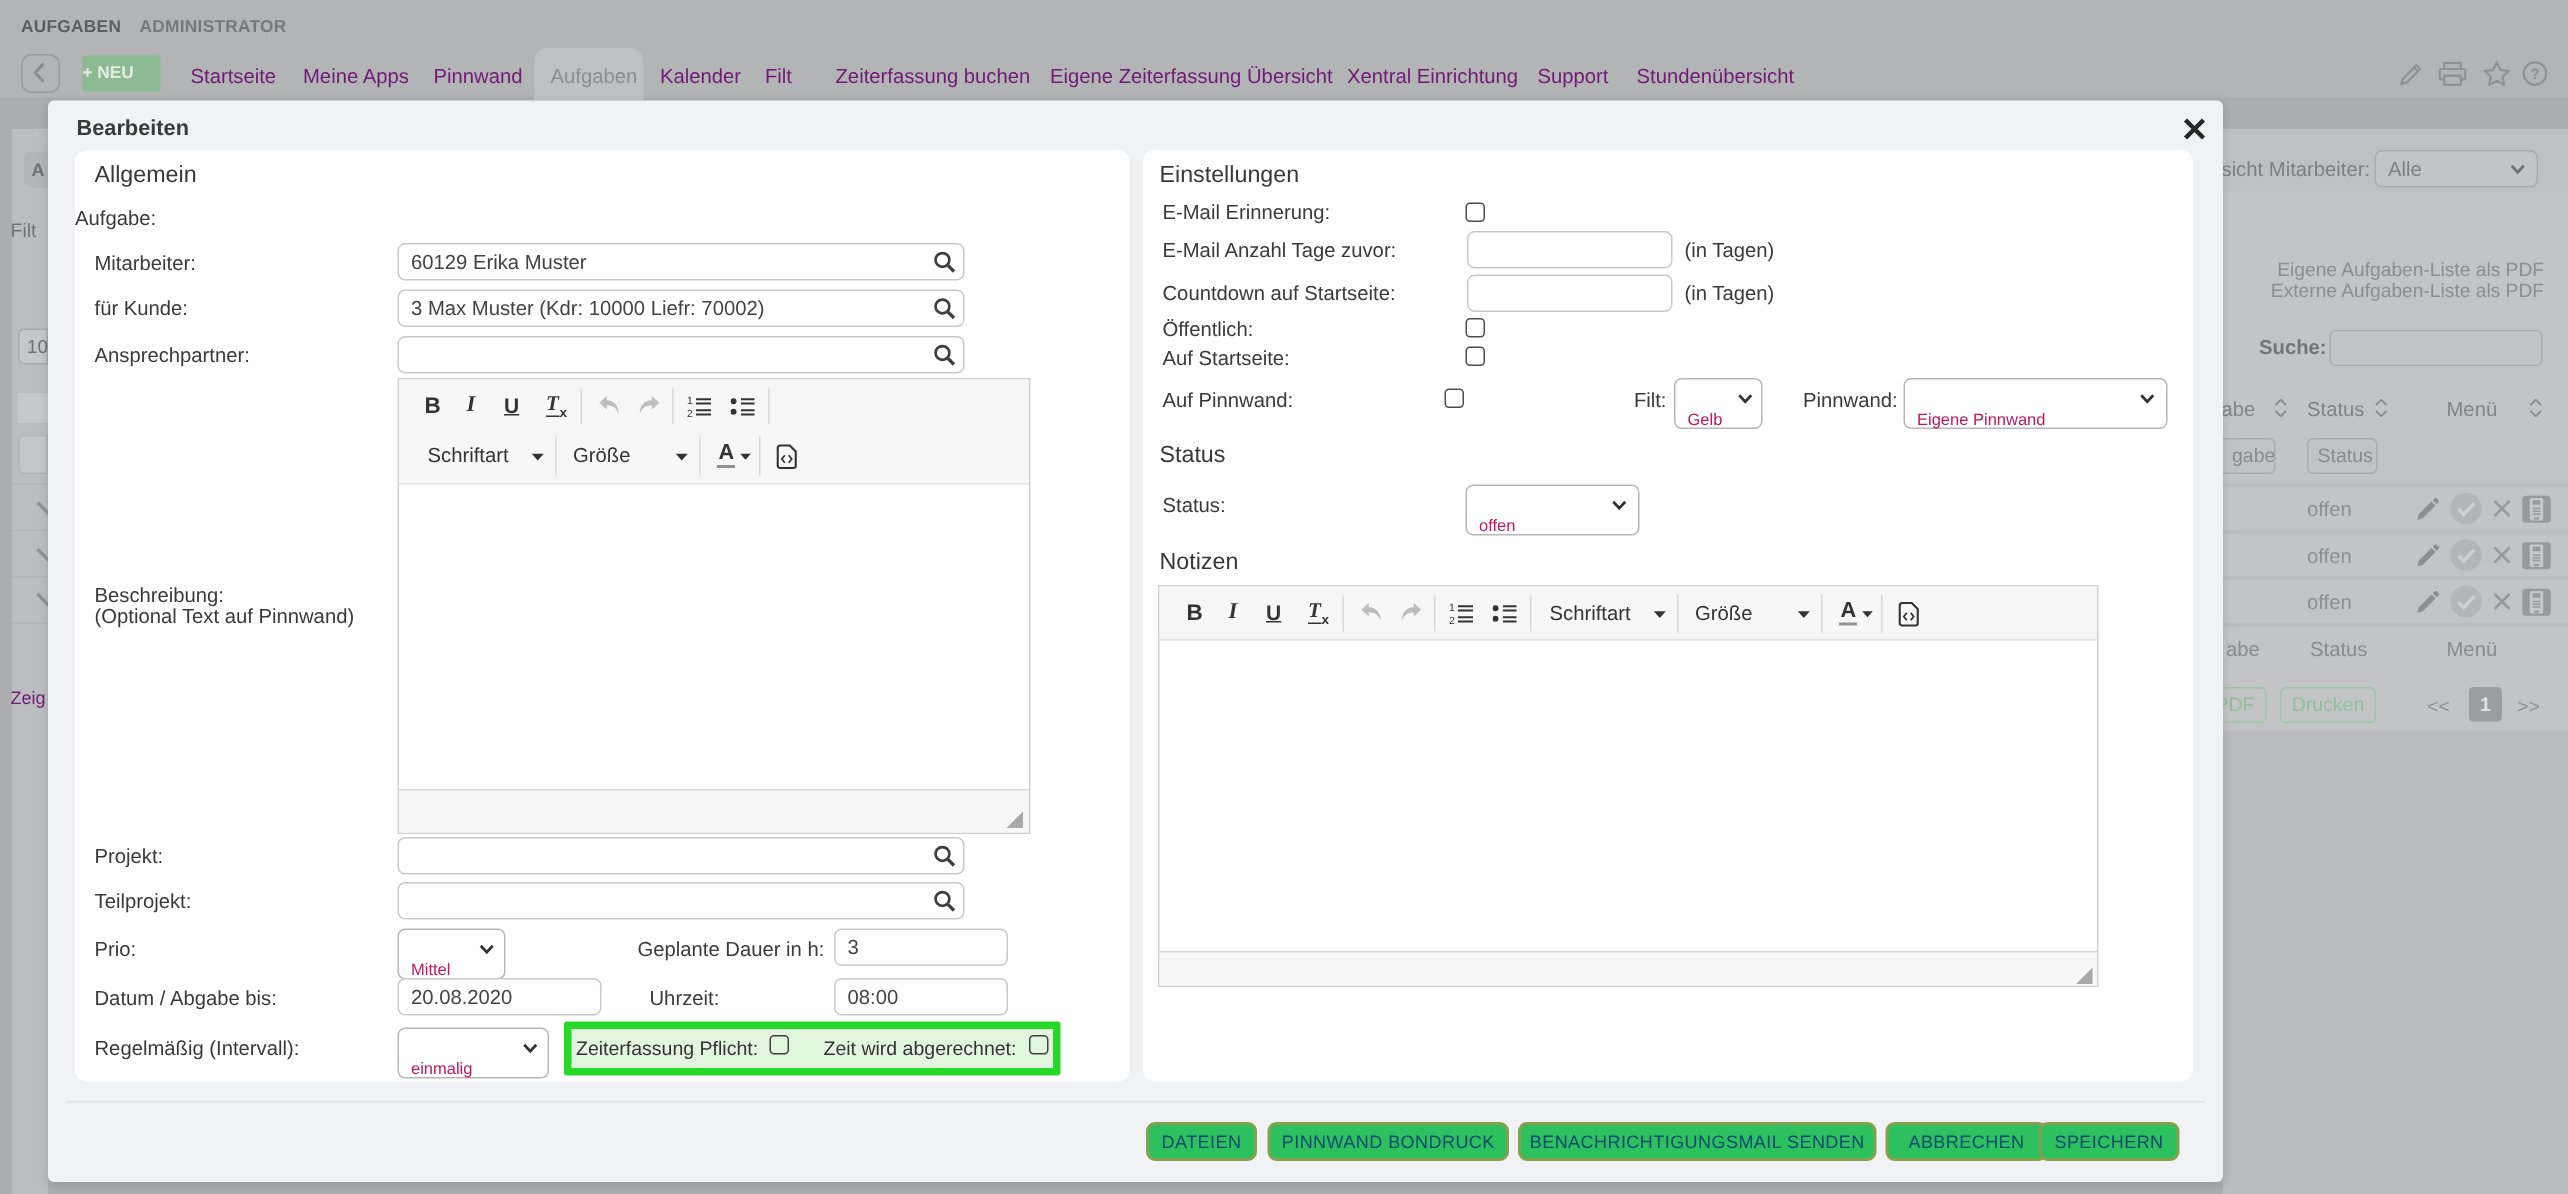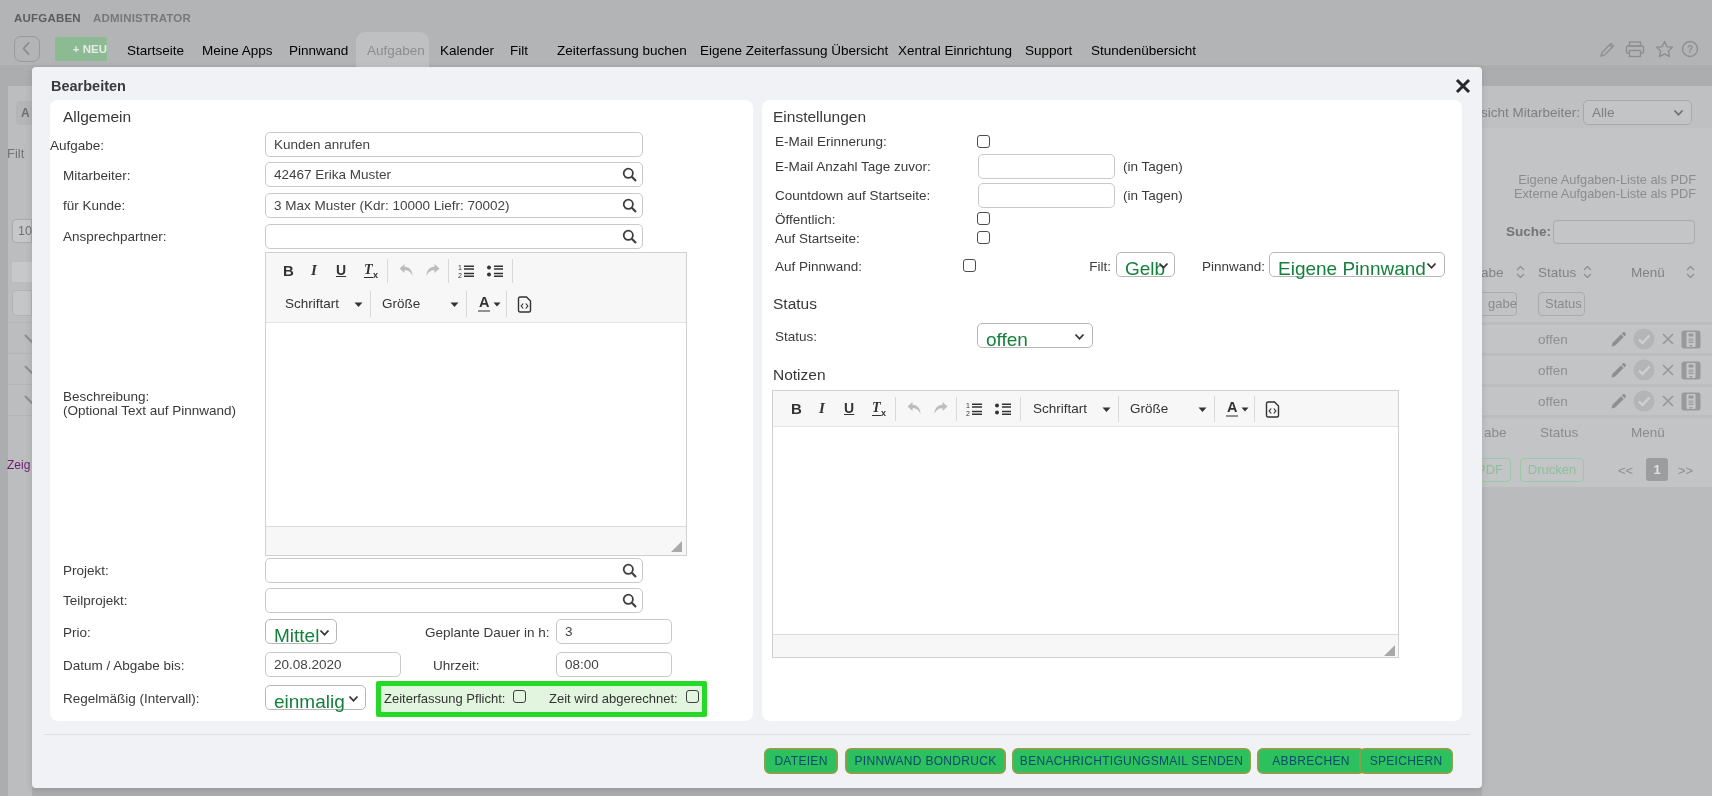--- a/index.html
+++ b/index.html
@@ -2,40 +2,40 @@
 <html><head>
 <meta charset="utf-8">
 <style>
 *{margin:0;padding:0;box-sizing:border-box}
 body{width:1712px;height:796px;overflow:hidden;font-family:"Liberation Sans",sans-serif}
 #stage{position:relative;width:1712px;height:796px;background:#acadaf;overflow:hidden}
 .abs{position:absolute}
 .lbl{position:absolute;font-size:13.5px;color:#3a3a3a;white-space:nowrap}
 .hd{position:absolute;font-size:15.5px;color:#383838;white-space:nowrap}
 .inp{position:absolute;background:#fff;border:1px solid #c9c9c9;border-radius:5px;height:25px;font-size:13.5px;color:#434343;padding:0 8px;line-height:23px;white-space:nowrap}
-.sel{position:absolute;background:#fff;border:1px solid #b7b7b7;border-radius:5px;height:25px;font-size:19px;color:#15803d;padding:4px 8px;line-height:23px;white-space:nowrap}
+.sel{position:absolute;background:#fff;border:1px solid #b7b7b7;border-radius:5px;height:25px;font-size:11px;color:#be185d;padding:16px 8px;line-height:23px;white-space:nowrap}
 .cb{position:absolute;width:13px;height:13px;border:1.6px solid #4d4d4d;border-radius:3px;background:#fff}
 .gbtn{position:absolute;background:#2dc05f;border:2px solid #84a14c;border-radius:6px;color:#0c4a6e;font-size:12px;font-weight:normal;letter-spacing:.3px;text-align:center;line-height:22px;height:26px;white-space:nowrap;overflow:hidden}
-.nav{position:absolute;top:43px;font-size:13.5px;color:#000000;white-space:nowrap}
+.nav{position:absolute;top:43px;font-size:13.5px;color:#701a75;white-space:nowrap}
 .bg-lbl{position:absolute;font-size:13.5px;color:#7e7f81;white-space:nowrap}
 .tsep{position:absolute;width:1px;background:#d9d9d9}
 </style>
 </head>
 <body>
 <div id="stage">
 
 <div class="abs" style="left:0;top:0;width:1712px;height:65px;background:#b3b4b6"></div>
 <div class="abs" style="left:356px;top:32px;width:73px;height:35px;background:#bfc0c2;border-radius:9px 9px 0 0"></div>
 <div class="abs" style="left:14px;top:12px;font-size:11.5px;font-weight:bold;letter-spacing:.2px;color:#5c5d5f">AUFGABEN</div>
 <div class="abs" style="left:93px;top:12px;font-size:11.5px;font-weight:bold;letter-spacing:.2px;color:#77787a">ADMINISTRATOR</div>
 <div class="abs" style="left:14px;top:36px;width:26px;height:26px;border:1.5px solid #98999b;border-radius:7px">
 <svg width="23" height="23" viewBox="0 0 23 23">
         <path d="M13.5 6 L8.5 11.5 L13.5 17" fill="none" stroke="#8a8b8d" stroke-width="1.8" stroke-linecap="round" stroke-linejoin="round"></path>
       </svg></div>
-<div class="abs" style="left:55px;top:37px;width:52px;height:24px;background:#8cbb93;border-radius:2px;color:#e6ebe6;font-size:11.5px;font-weight:bold;text-align:right;line-height:24px">+ NEU</div>
+<div class="abs" style="left:55px;top:37px;width:52px;height:24px;background:#8cbb93;border-radius:2px;color:#e6ebe6;font-size:11.5px;font-weight:bold;text-align:left;line-height:24px">+ NEU</div>
 <div class="nav" style="left:127px">Startseite</div>
 <div class="nav" style="left:202px">Meine Apps</div>
 <div class="nav" style="left:289px">Pinnwand</div>
 <div class="nav" style="left:367px;color:#8c8d8f">Aufgaben</div>
 <div class="nav" style="left:440px">Kalender</div>
 <div class="nav" style="left:510px">Filt</div>
 <div class="nav" style="left:557px">Zeiterfassung buchen</div>
 <div class="nav" style="left:700px">Eigene Zeiterfassung Übersicht</div>
 <div class="nav" style="left:898px">Xentral Einrichtung</div>
 <div class="nav" style="left:1025px">Support</div>
@@ -178,23 +178,22 @@
 <div class="abs" style="left:32px;top:67px;width:1450px;height:721px;background:#f0f2f6;border-radius:4px;box-shadow:0 2px 7px rgba(0,0,0,.13)"></div>
 <div class="abs" style="left:51px;top:78px;font-size:14.5px;font-weight:bold;color:#3a3a3a">Bearbeiten</div>
 <svg class="abs" style="left:1455px;top:78px" width="16" height="16" viewBox="0 0 16 16">
       <path d="M2 2 L14 14 M14 2 L2 14" stroke="#272727" stroke-width="3"></path>
     </svg>
 <div class="abs" style="left:50px;top:100px;width:703px;height:621px;background:#fff;border-radius:8px"></div>
 <div class="abs" style="left:762px;top:100px;width:700px;height:621px;background:#fff;border-radius:8px"></div>
 <div class="hd" style="left:63px;top:108px">Allgemein</div>
 
 <div class="lbl" style="left:50px;top:138px">Aufgabe:</div>
-<div class="inp" style="left:265px;top:132px;width:378px">Kunden anrufen</div>
 <div class="lbl" style="left:63px;top:168px">Mitarbeiter:</div>
-<div class="inp" style="left:265px;top:162px;width:378px">42467 Erika Muster</div>
+<div class="inp" style="left:265px;top:162px;width:378px">60129 Erika Muster</div>
 <svg class="abs" style="left:622px;top:167px" width="16" height="16" viewBox="0 0 16 16">
       <circle cx="6.3" cy="6.3" r="4.6" fill="none" stroke="#3f3f3f" stroke-width="1.8"></circle>
       <path d="M9.8 9.8 L14 14" stroke="#3f3f3f" stroke-width="2.2"></path>
     </svg>
 <div class="lbl" style="left:63px;top:198px">für Kunde:</div>
 <div class="inp" style="left:265px;top:193px;width:378px">3 Max Muster (Kdr: 10000 Liefr: 70002)</div>
 <svg class="abs" style="left:622px;top:198px" width="16" height="16" viewBox="0 0 16 16">
       <circle cx="6.3" cy="6.3" r="4.6" fill="none" stroke="#3f3f3f" stroke-width="1.8"></circle>
       <path d="M9.8 9.8 L14 14" stroke="#3f3f3f" stroke-width="2.2"></path>
     </svg>

